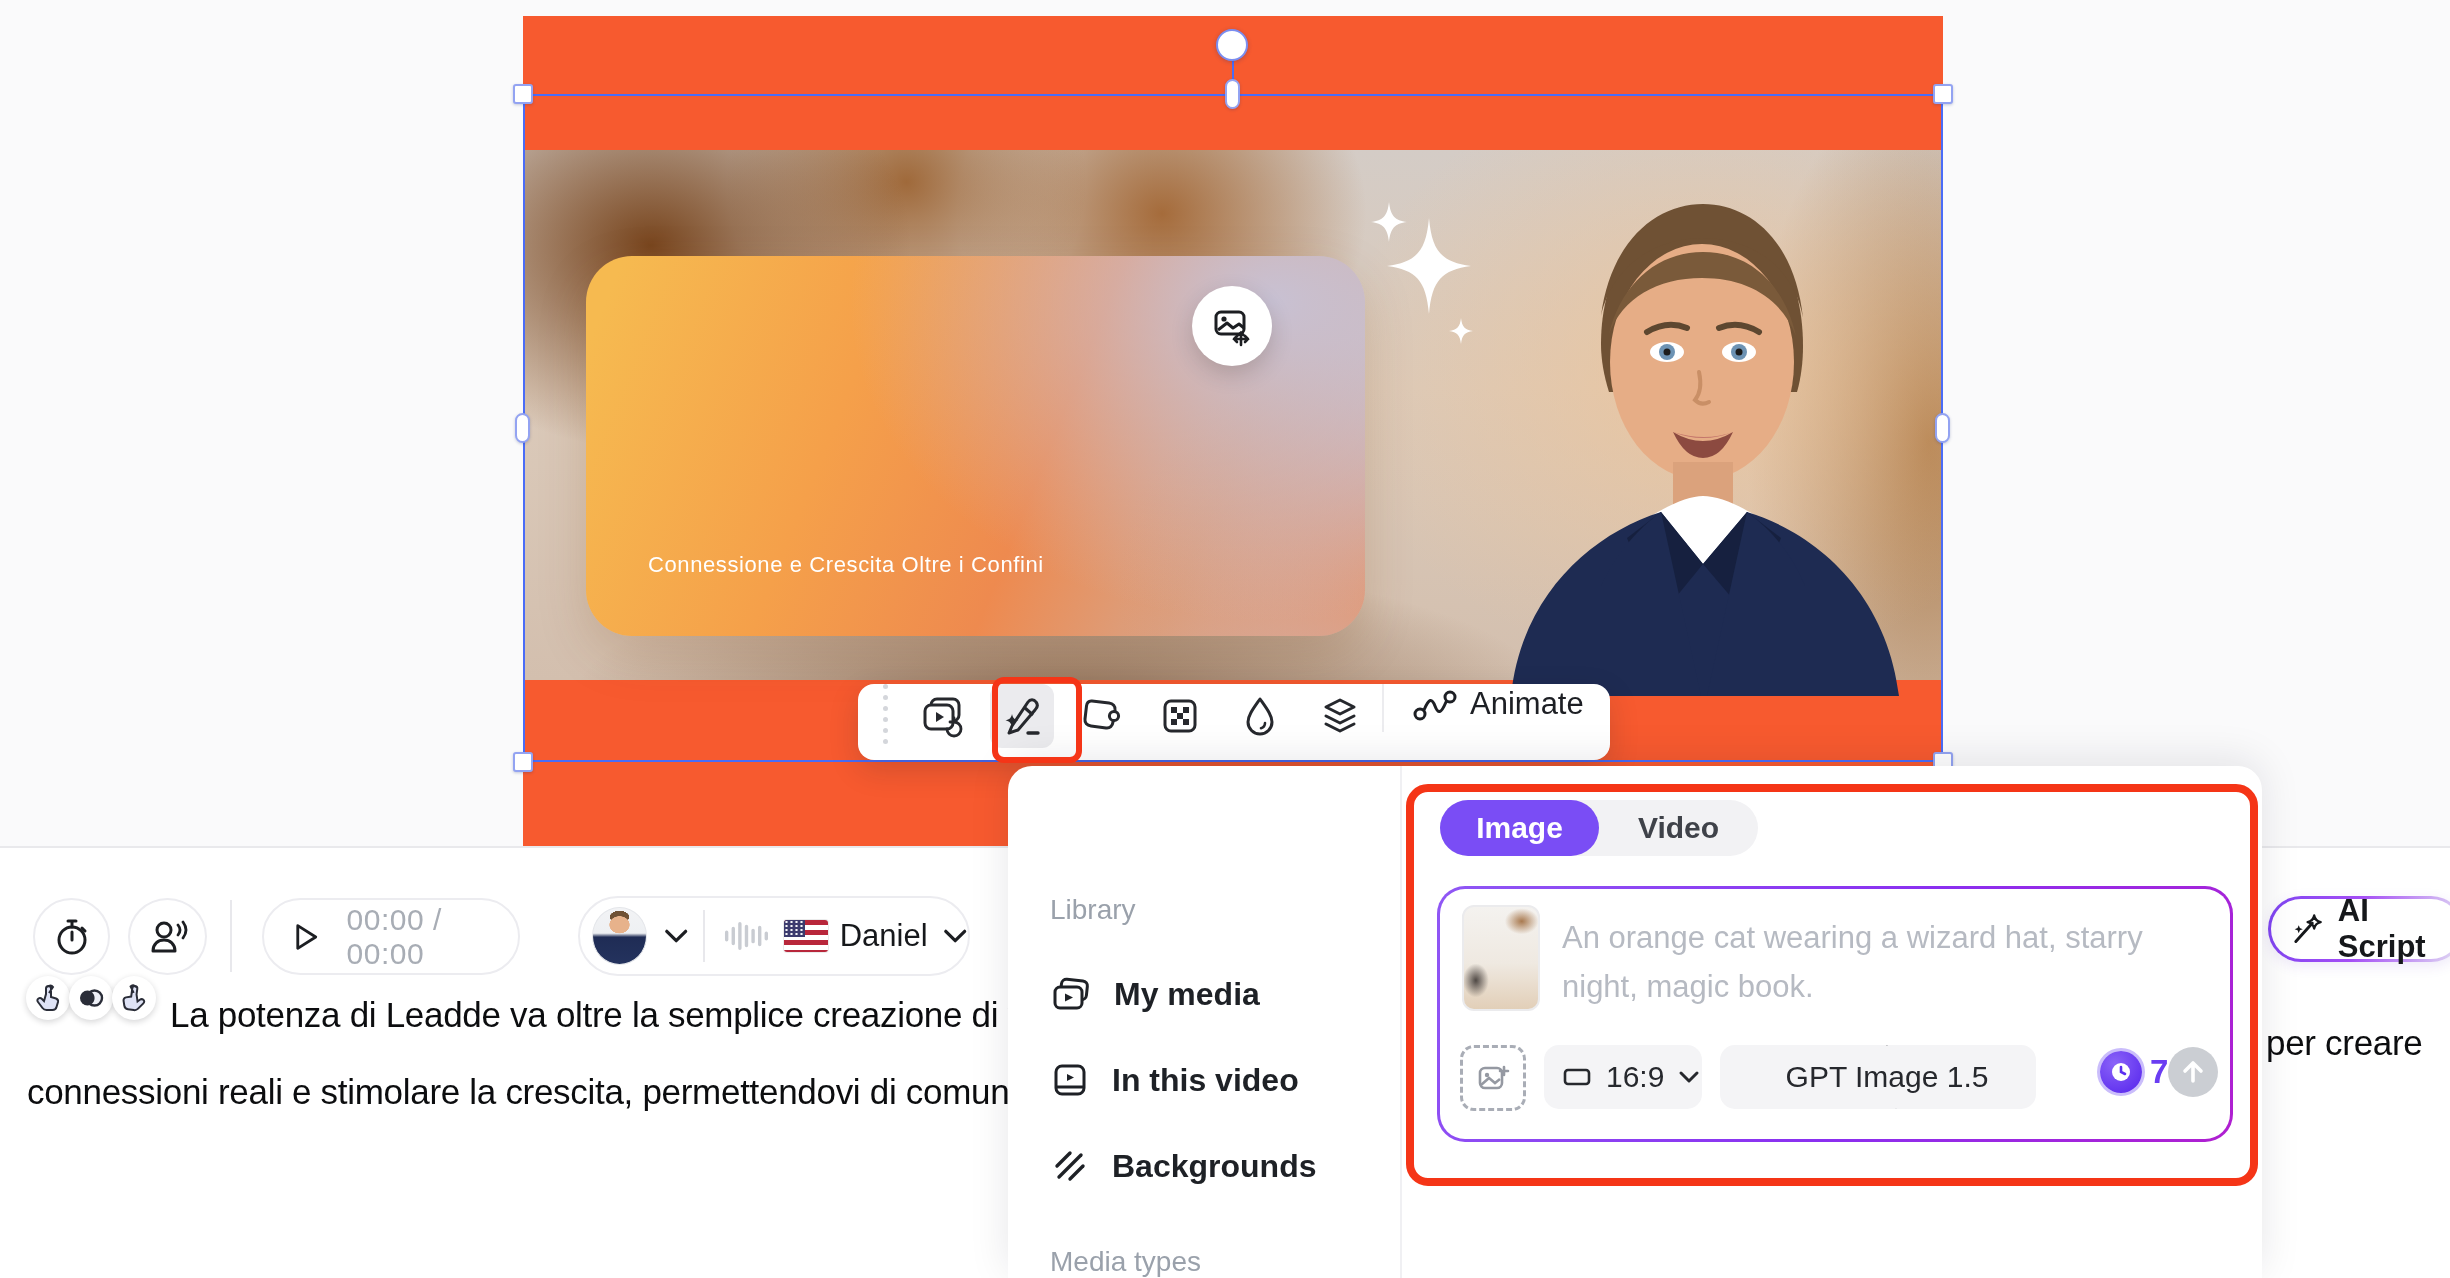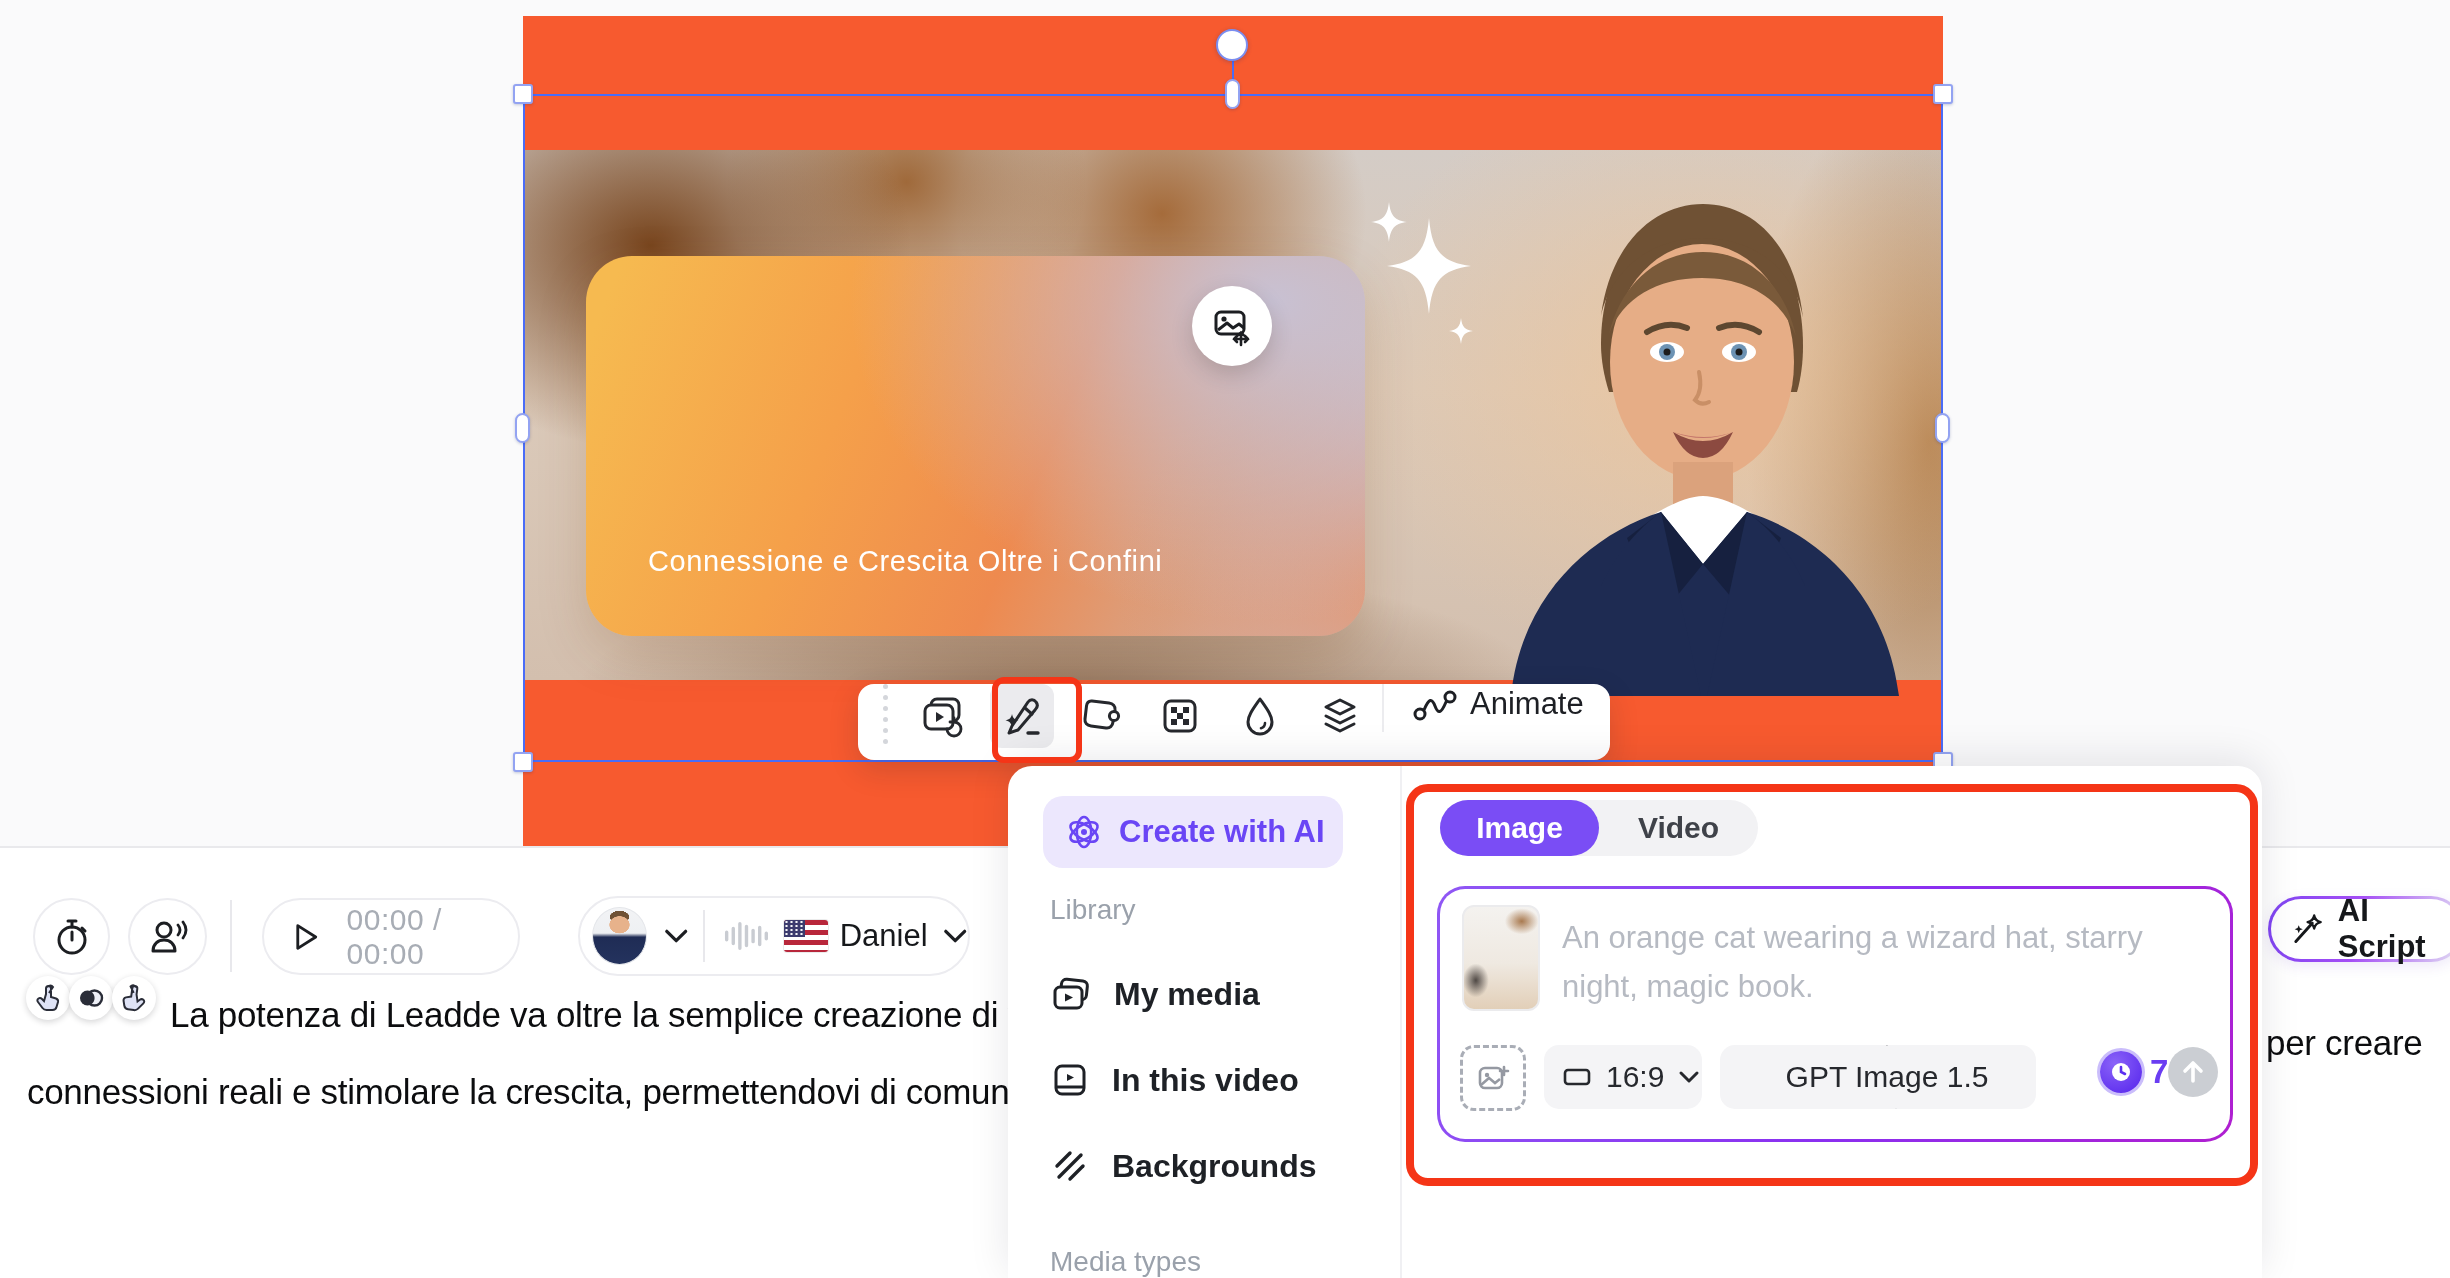--- a/index.html
+++ b/index.html
@@ -24,21 +24,21 @@
       radial-gradient(700px 200px at 38% 104%, rgba(96,54,22,.55), rgba(96,54,22,0) 70%),
       linear-gradient(180deg, #d4ccc6 0%, #dbcaba 45%, #d3bfae 100%);
   }
   
   .grad-card { position:absolute; left:63px; top:106px; width:779px; height:380px; border-radius:46px;
     background:
       radial-gradient(620px 470px at 88% 12%, rgba(199,195,216,.95), rgba(199,195,216,0) 68%),
       radial-gradient(500px 420px at 108% 88%, rgba(233,140,90,.85), rgba(233,140,90,0) 62%),
       linear-gradient(112deg, #f6ba50 4%, #f5a04a 34%, #ee8a4f 58%, #d9a183 78%, #c7c3d4 100%);
     box-shadow:0 18px 50px rgba(120,60,10,.18); }
-  .card-caption { position:absolute; left:62px; bottom:58px; color:#ffffff; font-size:29px;
+  .card-caption { position:absolute; left:62px; bottom:58px; color:#ffffff; font-size:22px;
     font-weight:400; letter-spacing:.6px; }
   .img-move-btn { position:absolute; left:669px; top:136px; width:80px; height:80px; border-radius:50%;
     background:#ffffff; box-shadow:0 8px 22px rgba(40,20,5,.18);
     display:flex; align-items:center; justify-content:center; }
   
   .sparkle { position:absolute; left:820px; top:40px; }
   
   .presenter { position:absolute; right:-8px; top:16px; }
 
   
@@ -350,31 +350,20 @@
       <path d="M5 31 L22 12" stroke="#16181b" stroke-width="3" stroke-linecap="round"></path>
       <path d="M24 4 C24.8 8.2 26.6 10 30.8 10.8 C26.6 11.6 24.8 13.4 24 17.6 C23.2 13.4 21.4 11.6 17.2 10.8 C21.4 10 23.2 8.2 24 4 Z" fill="none" stroke="#16181b" stroke-width="2.4" stroke-linejoin="round"></path>
       <path d="M8 14 l1.2 3 l3 1.2 l-3 1.2 l-1.2 3 l-1.2 -3 l-3 -1.2 l3 -1.2 Z" fill="#16181b"></path>
     </svg>
     <span>AI Script</span>
   </div>
 
   <div class="abs popover">
     <div class="pop-col-sep"></div>
 
-    <div class="create-pill">
-      <svg width="38" height="38" viewBox="0 0 38 38">
-        <g fill="none" stroke="#6a46f5" stroke-width="2.6">
-          <ellipse cx="19" cy="19" rx="15" ry="7.2" transform="rotate(30 19 19)"></ellipse>
-          <ellipse cx="19" cy="19" rx="15" ry="7.2" transform="rotate(90 19 19)"></ellipse>
-          <ellipse cx="19" cy="19" rx="15" ry="7.2" transform="rotate(150 19 19)"></ellipse>
-        </g>
-        <circle cx="19" cy="19" r="3" fill="#6a46f5"></circle>
-      </svg>
-      <span>Create with AI</span>
-    </div>
 
     <div class="lib-label" style="top:128px;">Library</div>
 
     <div class="lib-item" style="top:208px;">
       <svg width="42" height="40" viewBox="0 0 42 40">
         <rect x="11" y="6" width="26" height="19" rx="5" transform="rotate(6 24 15)" fill="none" stroke="#1e2126" stroke-width="3"></rect>
         <rect x="5" y="13" width="27" height="21" rx="5" fill="#ffffff" stroke="#1e2126" stroke-width="3"></rect>
         <path d="M15 19.5 L23 23.5 L15 27.5 Z" fill="#1e2126"></path>
       </svg>
       <span>My media</span>

